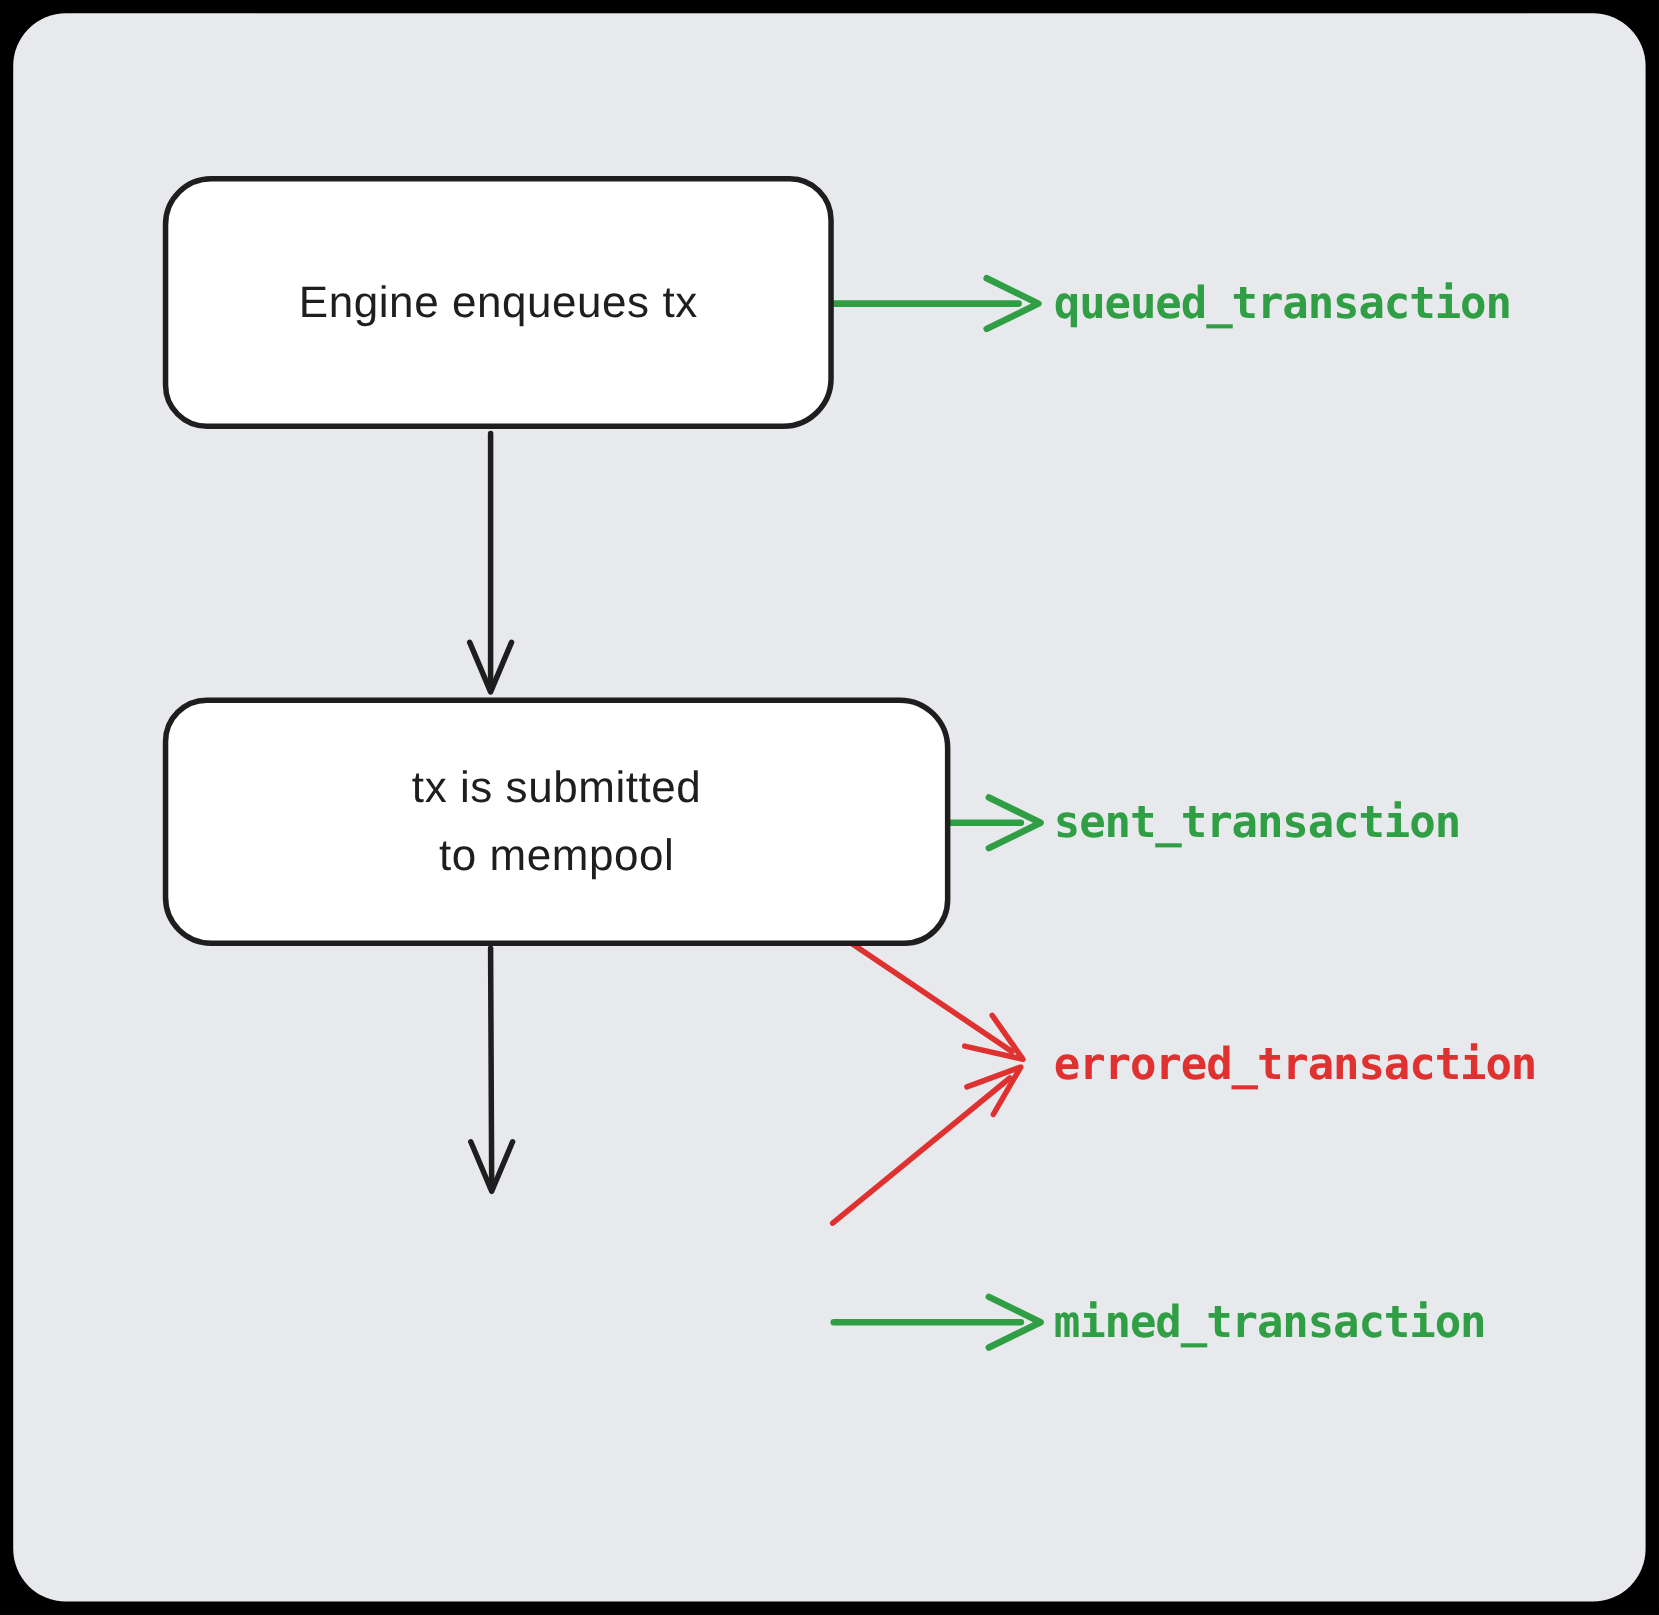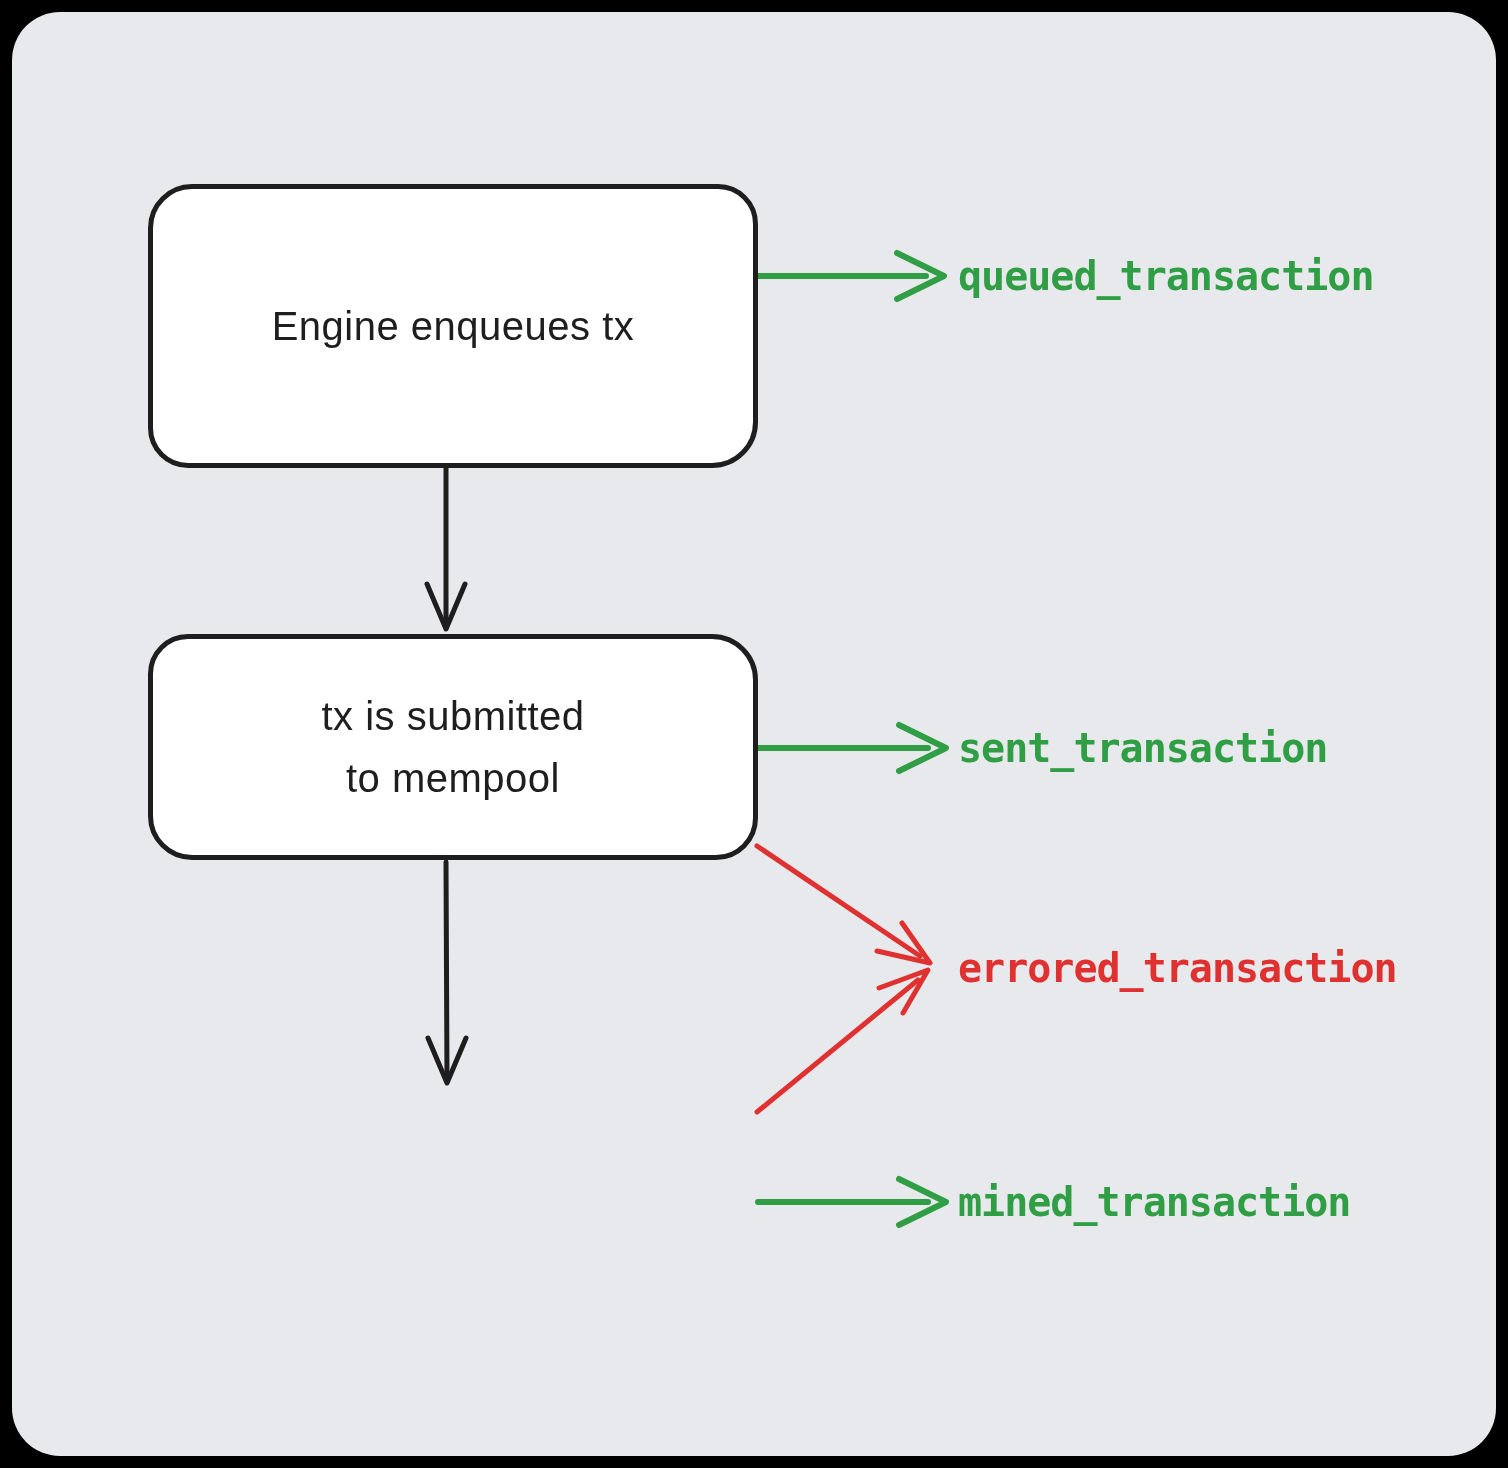--- a/index.html
+++ b/index.html
@@ -51,22 +51,22 @@
   .node {
     position: absolute;
     box-sizing: border-box;
     background: #ffffff;
     border: 5px solid #1e1e1e;
     display: flex;
     align-items: center;
     justify-content: center;
     text-align: center;
   }
-  .node-1 { left: 148px; top: 160px;  width: 610px; height: 284px; border-radius: 44px 40px 46px 40px; margin-top: 24px; }
-  .node-2 { left: 148px; top: 634px;  width: 610px; height: 226px; border-radius: 40px 46px 42px 44px; }
+  .node-1 { left: 148px; top: 160px;  width: 610px; height: 230px; border-radius: 44px 40px 46px 40px; }
+  .node-2 { left: 148px; top: 634px;  width: 716px; height: 226px; border-radius: 40px 46px 42px 44px; }
   .node-3 { left: 148px; top: 1090px; width: 610px; height: 222px; border-radius: 42px 44px 40px 46px; }
   .node-label {
     font-family: "Liberation Sans", sans-serif;
     font-size: 40px;
     line-height: 1.55;
     color: #1e1e1e;
     letter-spacing: 0.5px;
     white-space: pre-line;
   }
 </style>

